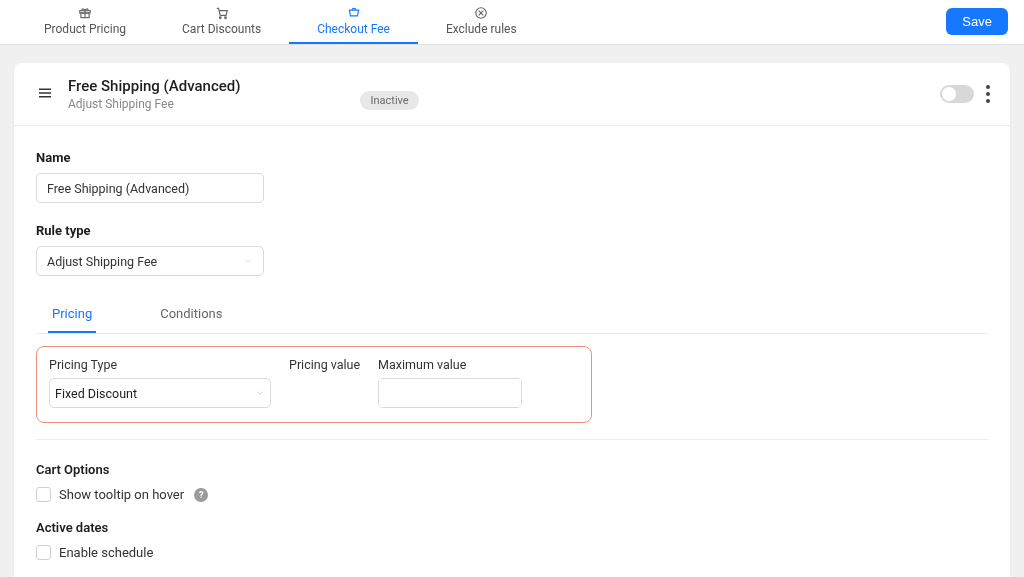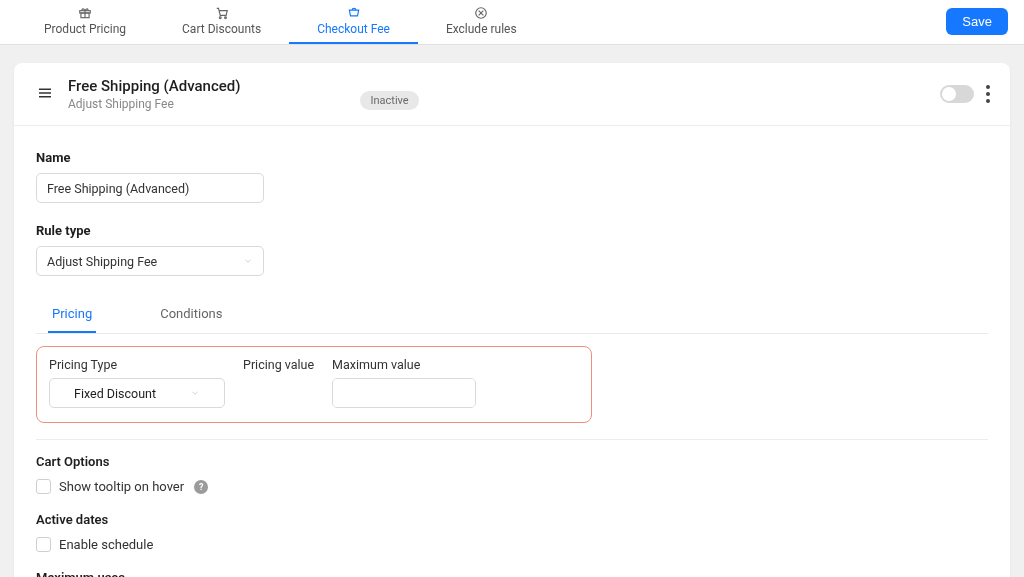--- a/index.html
+++ b/index.html
@@ -168,38 +168,38 @@
     gap: 18px;
     margin-top: 0;
     width: 556px;
   }
   .hb-col { display:flex; flex-direction:column; }
   .hb-col .lbl { font-size:12.5px; color:#333; margin-bottom:6px; }
   .hb-select {
     border:1px solid #d9d9d9;
     border-radius:5px;
     height:30px;
-    padding:0 24px;
-    width:176px;
+    padding:0 5px;
+    width:222px;
     font-size:12.5px;
     display:flex; align-items:center; justify-content:space-between;
     cursor:pointer;
   }
   .input-group {
     display:flex;
     border:1px solid #d9d9d9;
     border-radius:5px;
     height:30px;
     width:144px;
     overflow:hidden;
   }
   .input-group input {
     border:none; outline:none; flex:1; padding:0 8px; font-size:12.5px;
   }
-  .section-gap { border-top:1px solid #ececec; margin-top: 16px; padding-top: 14px; }
+  .section-gap { border-top:1px solid #ececec; margin-top: 16px; padding-top: 22px; }
   .sec-title { font-weight:600; font-size:13px; margin-bottom:10px; }
   .check-row {
     display:flex; align-items:center; gap:8px; font-size:13px; color:#333;
     margin-bottom: 4px;
   }
   .check-box {
     width:15px; height:15px; border:1px solid #cfcfcf; border-radius:3px;
     background:#fff; cursor:pointer;
   }
   .qmark {

